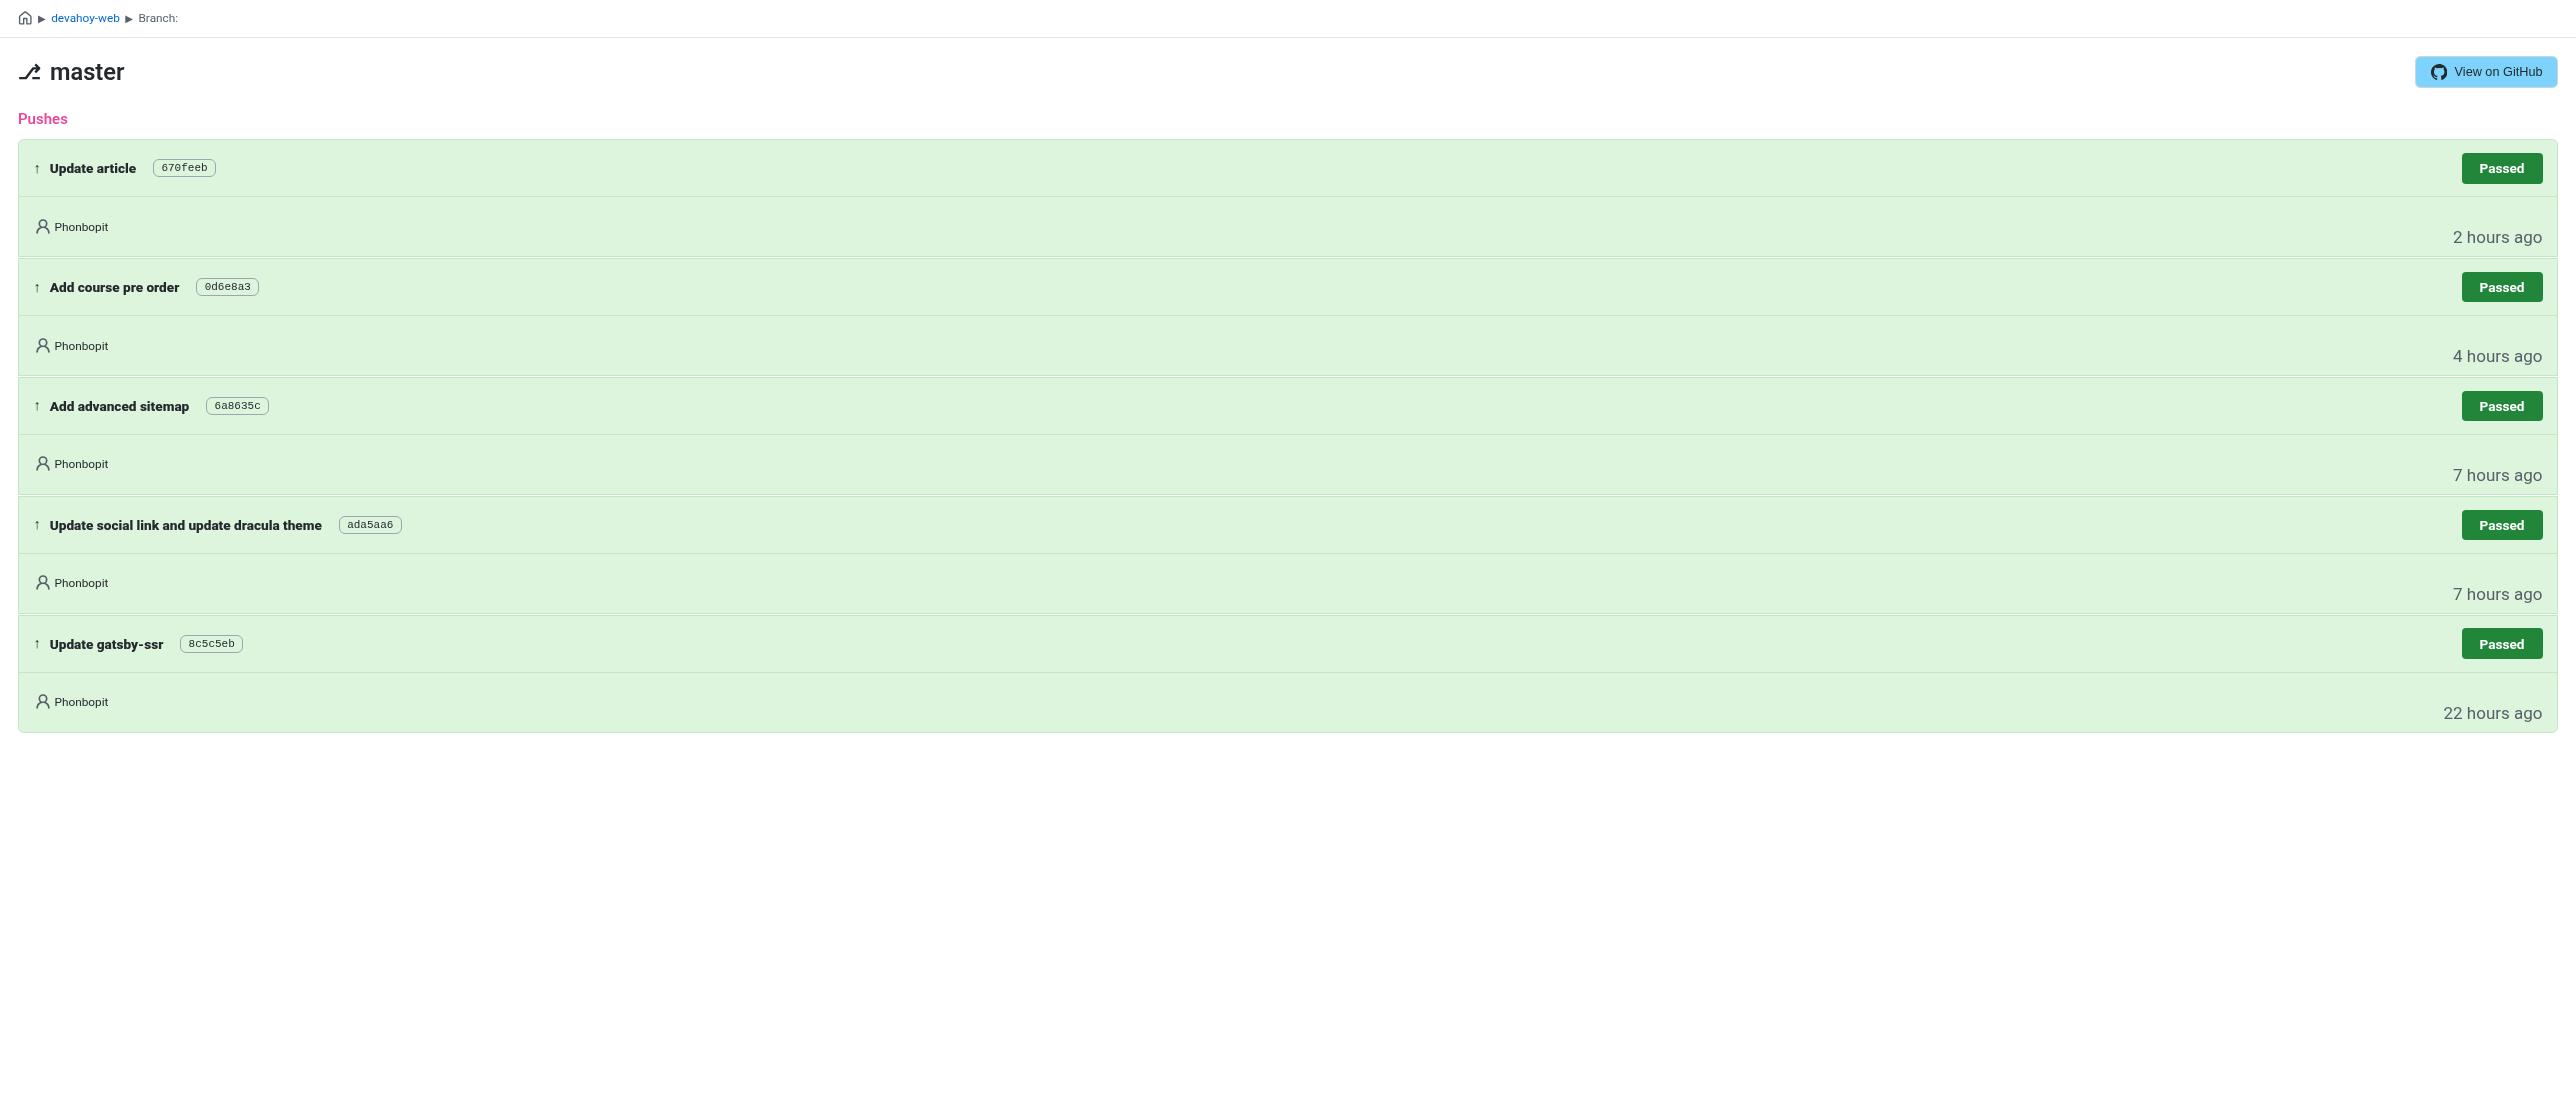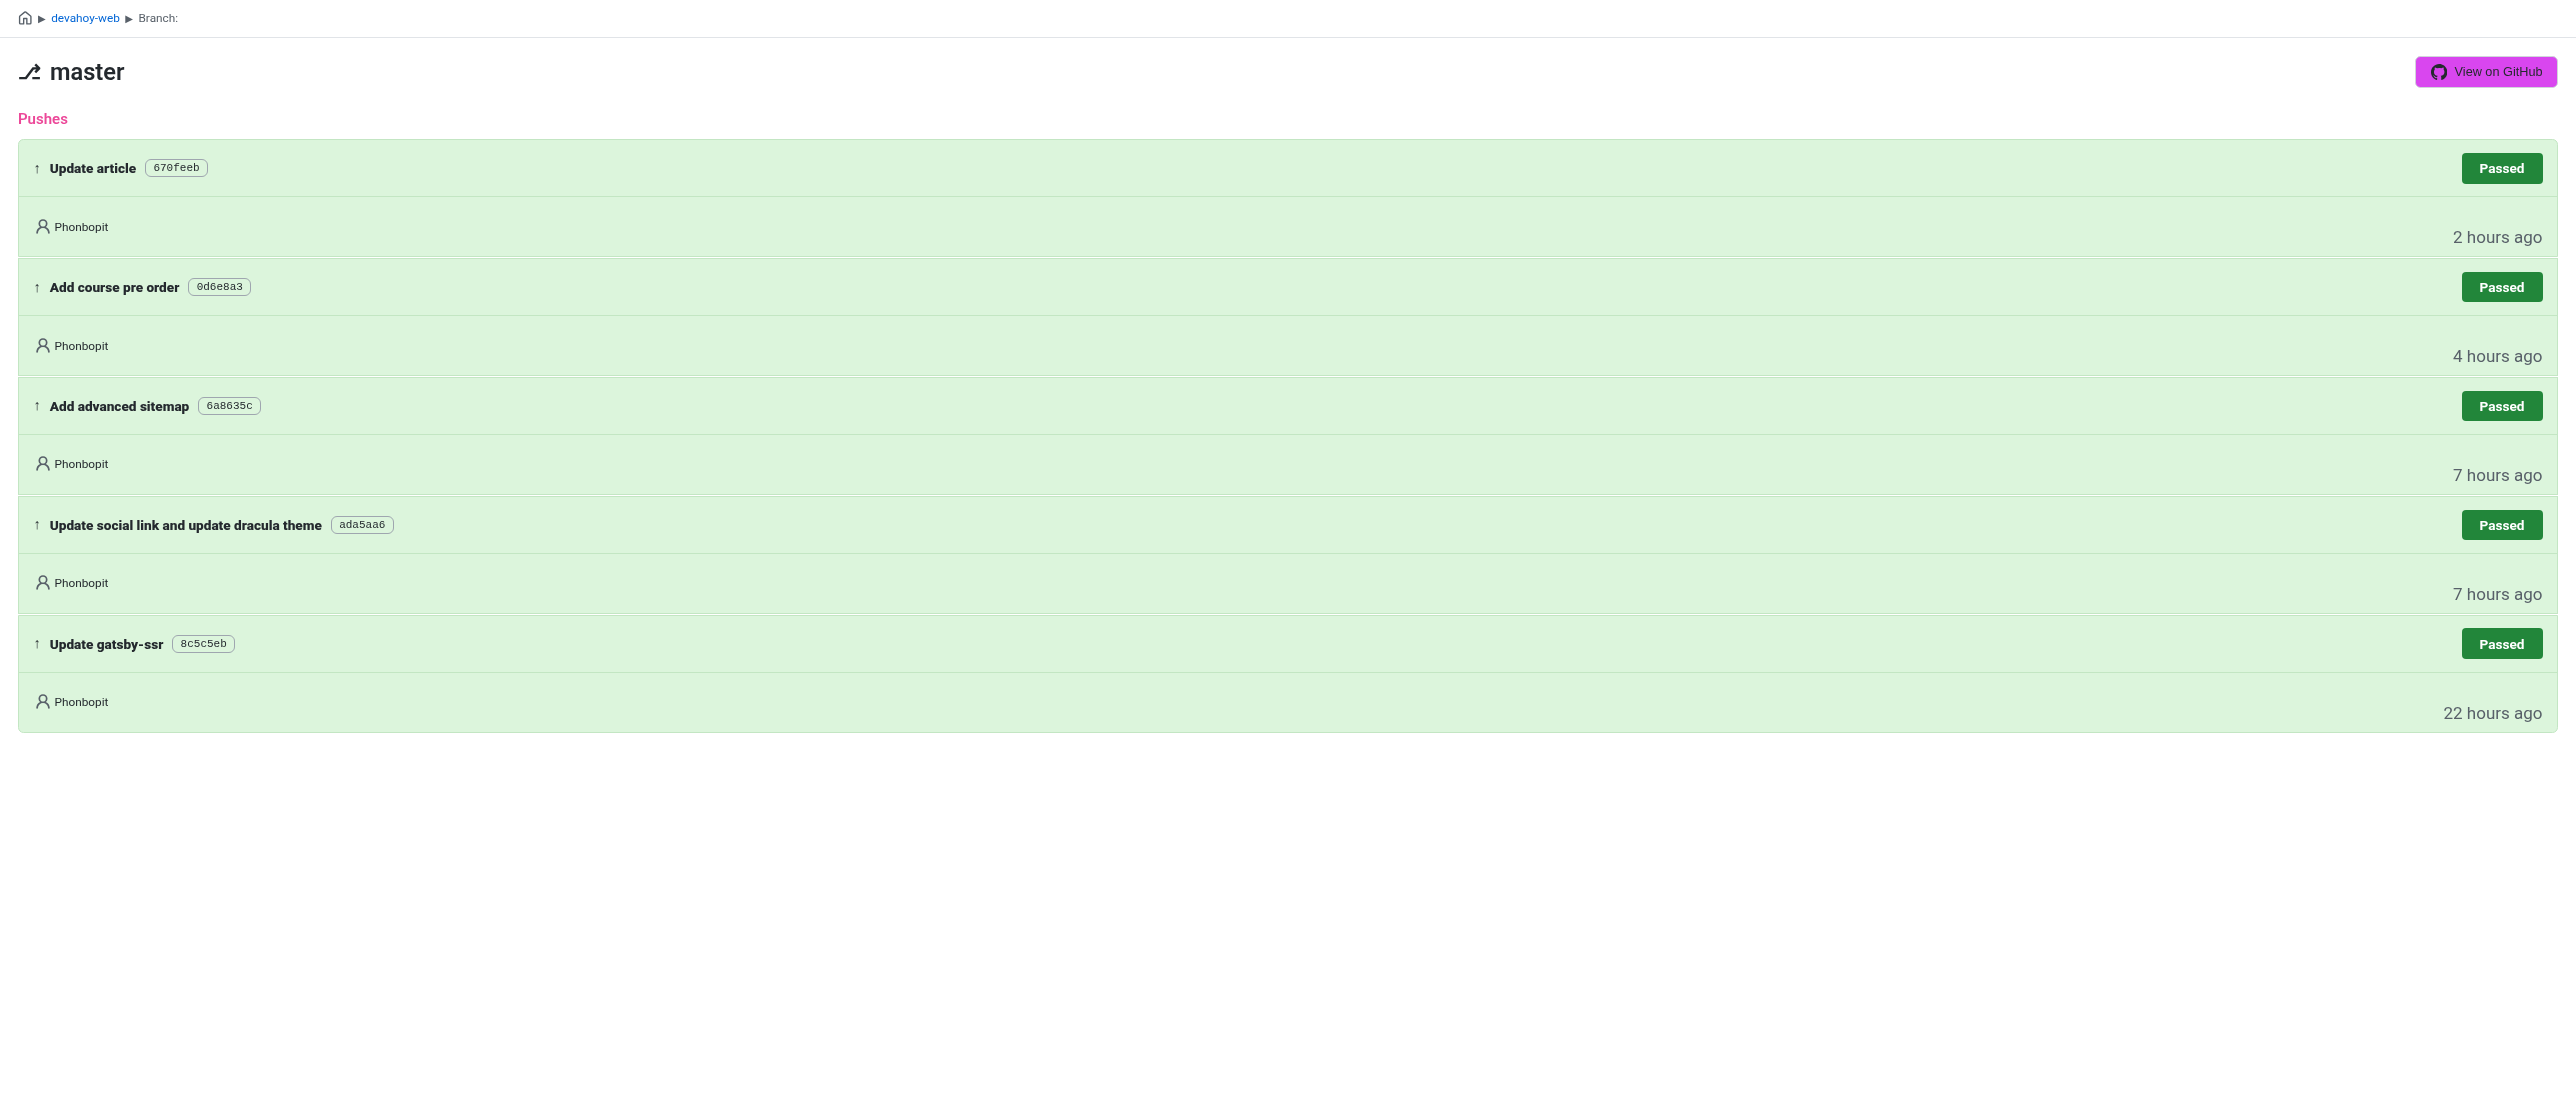--- a/index.html
+++ b/index.html
@@ -62,21 +62,21 @@
       font-size: 20px;
     }
 
     .view-on-github-btn {
       display: flex;
       align-items: center;
       gap: 7.3px;
       padding: 7.3px 14.5px;
       border: 0.9px solid #d1d5da;
       border-radius: 5.5px;
-      background: #d946ef;
+      background: #7dd3fc;
       color: #24292e;
       font-size: 12.7px;
       font-weight: 500;
       cursor: pointer;
       text-decoration: none;
     }
 
     .github-icon {
       width: 16.4px;
       height: 16.4px;
@@ -149,20 +149,21 @@
     .commit-hash {
       display: inline-block;
       padding: 1.8px 7.3px;
       border: 0.9px solid #9fa6af;
       border-radius: 6px;
       font-family: 'SFMono-Regular', Consolas, 'Liberation Mono', Menlo, monospace;
       font-size: 11px;
       font-weight: 400;
       color: #24292e;
       background: transparent;
+      margin-left: 8px;
     }
 
     .passed-badge {
       background: #22863a;
       color: #ffffff;
       padding: 7.3px 18px;
       border-radius: 4px;
       font-size: 13.6px;
       font-weight: 700;
       cursor: pointer;

